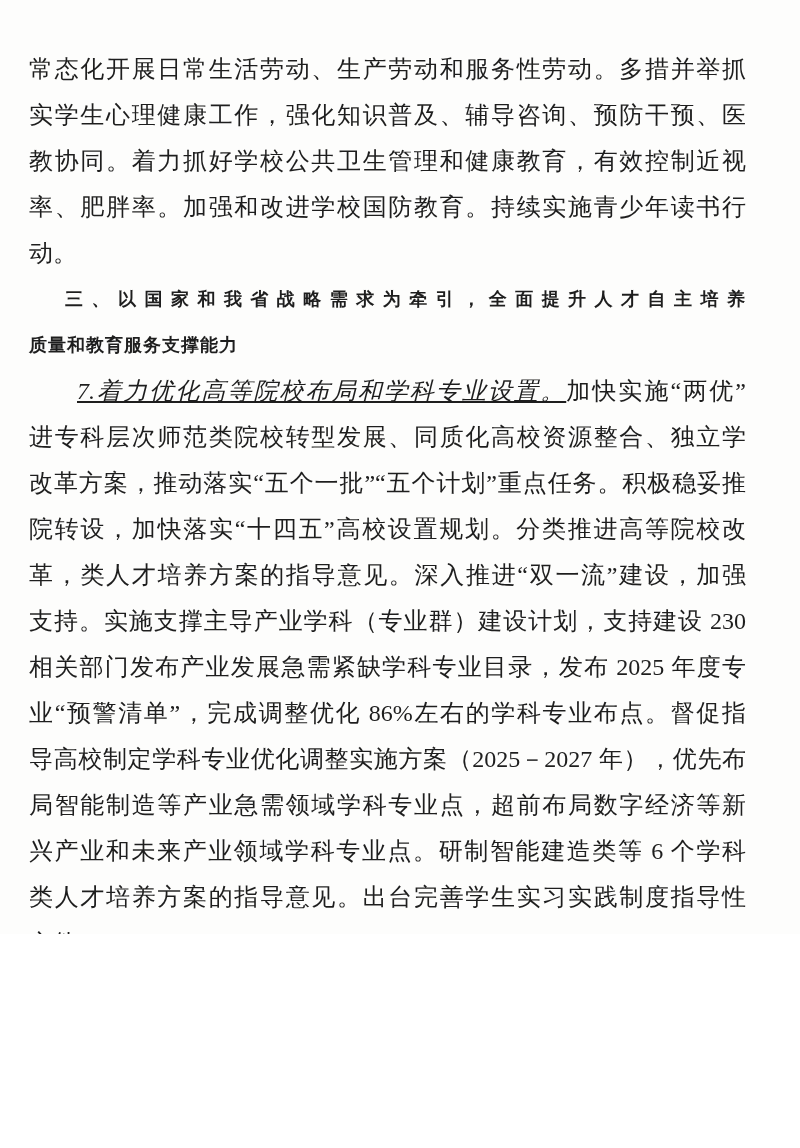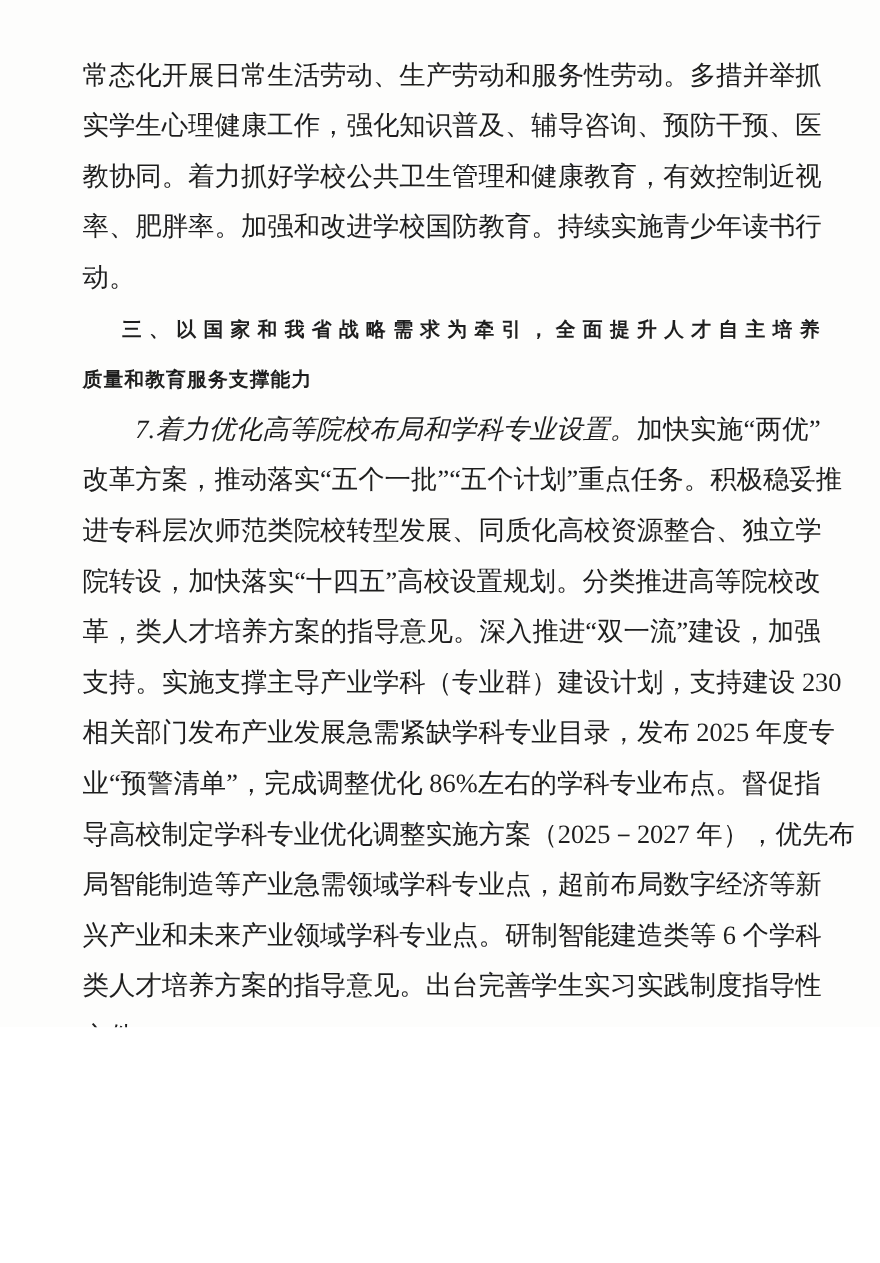--- a/index.html
+++ b/index.html
@@ -7,21 +7,21 @@
     padding: 0;
     background: #ffffff;
   }
   .page {
     position: relative;
     width: 800px;
     height: 934px;
     box-sizing: border-box;
     background: #fdfdfc;
     color: #1e1e1e;
-    padding: 46px 54px 0 75px;
+    padding: 46px 54px 0 29px;
     overflow: hidden;
     font-family: "Liberation Serif", "DejaVu Serif", serif;
   }
   .line {
     margin: 0;
     font-size: 24px;
     line-height: 46px;
     height: 46px;
     white-space: nowrap;
     text-align: justify;
@@ -36,20 +36,21 @@
     text-indent: 2em;
   }
   .heading {
     font-family: "Liberation Sans", "DejaVu Sans", sans-serif;
     font-weight: 700;
     font-size: 18px;
     letter-spacing: 1px;
   }
   .kaiti {
     font-style: italic;
+    text-decoration: underline;
   }
   .page-number {
     margin-top: 18px;
     padding-right: 10px;
     text-align: right;
     font-size: 25px;
     line-height: 30px;
     color: #1e1e1e;
   }
 </style>
@@ -66,22 +67,22 @@
     <p class="line end">动。</p>
   </div>
 
   <div>
     <p class="line heading indent">三、以国家和我省战略需求为牵引，全面提升人才自主培养</p>
     <p class="line heading end">质量和教育服务支撑能力</p>
   </div>
 
   <div>
     <p class="line indent"><span class="kaiti">7.着力优化高等院校布局和学科专业设置。</span><span>加快实施“两优”</span></p>
+    <p class="line">进专科层次师范类院校转型发展、同质化高校资源整合、独立学</p>
     <p class="line">改革方案，推动落实“五个一批”“五个计划”重点任务。积极稳妥推</p>
-    <p class="line">进专科层次师范类院校转型发展、同质化高校资源整合、独立学</p>
     <p class="line">院转设，加快落实“十四五”高校设置规划。分类推进高等院校改</p>
     <p class="line">革，类人才培养方案的指导意见。深入推进“双一流”建设，加强</p>
     <p class="line">支持。实施支撑主导产业学科（专业群）建设计划，支持建设 230</p>
     <p class="line">相关部门发布产业发展急需紧缺学科专业目录，发布 2025 年度专</p>
     <p class="line">业“预警清单”，完成调整优化 86%左右的学科专业布点。督促指</p>
     <p class="line">导高校制定学科专业优化调整实施方案（2025－2027 年），优先布</p>
     <p class="line">局智能制造等产业急需领域学科专业点，超前布局数字经济等新</p>
     <p class="line">兴产业和未来产业领域学科专业点。研制智能建造类等 6 个学科</p>
     <p class="line">类人才培养方案的指导意见。出台完善学生实习实践制度指导性</p>
     <p class="line end">文件。</p>

